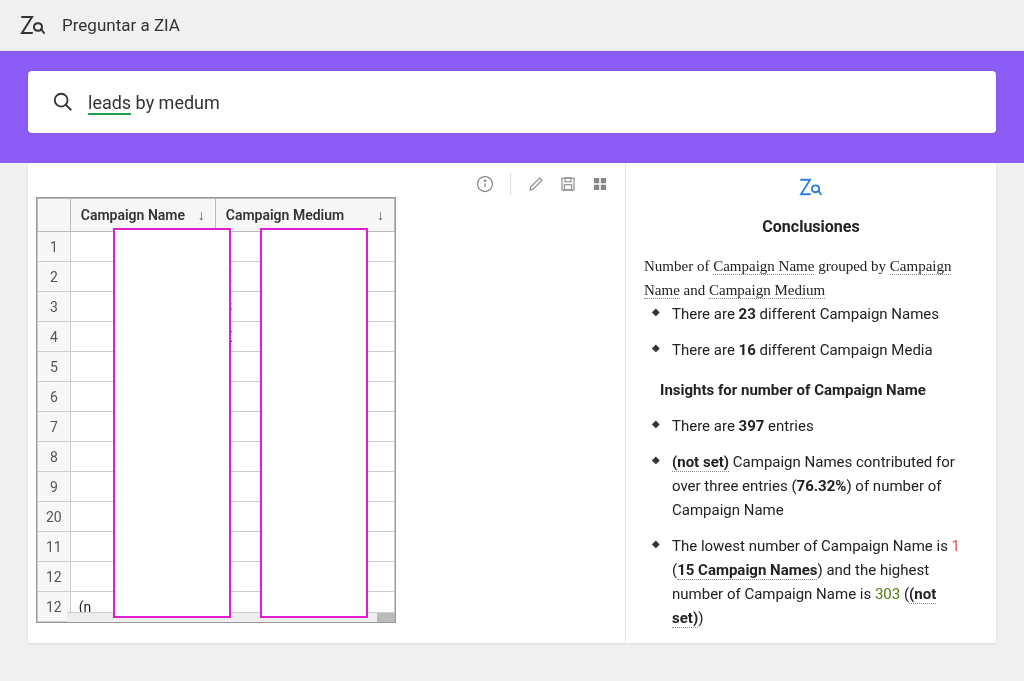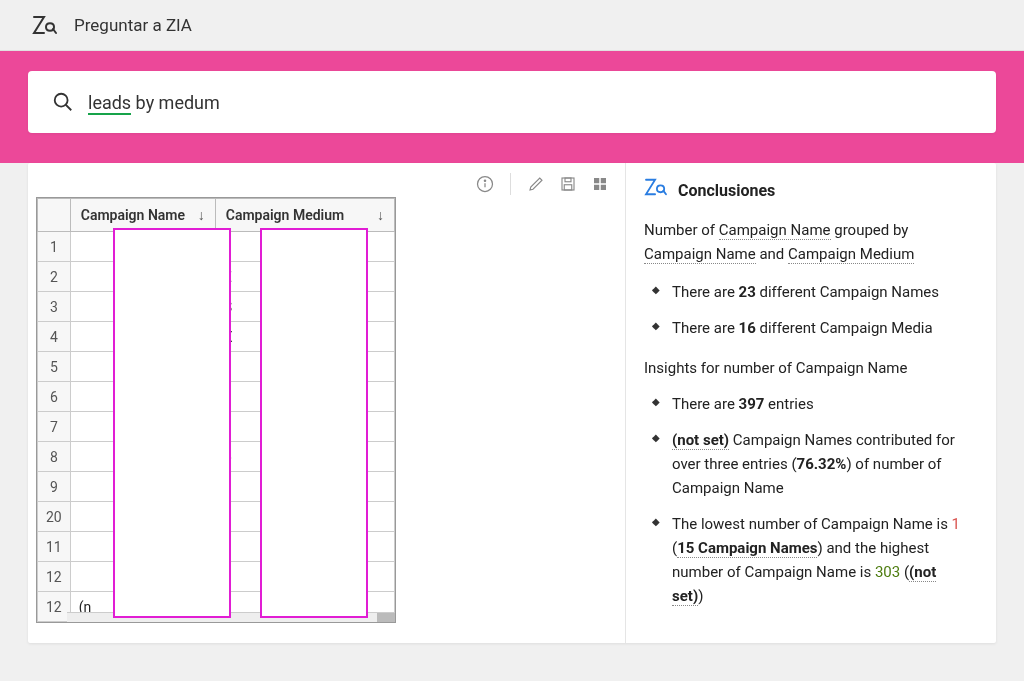--- a/index.html
+++ b/index.html
@@ -8,36 +8,36 @@
     background: #f0f0f0;
     color: #222;
     width: 1024px;
     height: 681px;
     overflow: hidden;
   }
   .header {
     display: flex;
     align-items: center;
     gap: 16px;
-    padding: 14px 32px;
+    padding: 14px 20px;
     background: #f0f0f0;
     border-bottom: 1px solid #e0e0e0;
   }
   .zia-logo {
     display: inline-flex;
     align-items: center;
   }
   .page-title {
     font-size: 17px;
     font-weight: 400;
     color: #333;
   }
   .search-wrap {
     padding: 20px 28px 30px;
-    background: #ec4899;
+    background: #8b5cf6;
   }
   .search-box {
     background: #fff;
     border-radius: 4px;
     display: flex;
     align-items: center;
     padding: 20px 24px;
     gap: 14px;
     box-shadow: 0 1px 3px rgba(0,0,0,0.06);
   }
@@ -170,27 +170,28 @@
     padding: 14px 18px;
     overflow-y: auto;
     font-size: 15px;
     line-height: 1.6;
   }
   .concl-header {
     display: flex;
     align-items: center;
     gap: 10px;
     margin-bottom: 14px;
+    flex-direction: column;
   }
   .concl-title {
     font-weight: 700;
     font-size: 16px;
   }
   .intro {
-    margin-bottom: 14px;
+    font-family: Liberation Serif, serif;
   }
   .dotted {
     border-bottom: 1px dotted #888;
   }
   .bullets {
     list-style: none;
     padding: 0;
     margin: 0 8px 16px 8px;
   }
   .bullets li {
@@ -200,22 +201,23 @@
   }
   .bullets li::before {
     content: "◆";
     position: absolute;
     left: 0;
     top: 2px;
     font-size: 10px;
     color: #333;
   }
   .insights-h {
-    font-weight: 400;
+    font-weight: 700;
     margin-bottom: 12px;
+    margin-left: 16px;
   }
   strong { font-weight: 700; }
   .num-red { color: #d9534f; }
   .num-green { color: #4d7c0f; }
 </style>
 </head>
 <body>
 
 <div class="header">
   <span class="zia-logo">

